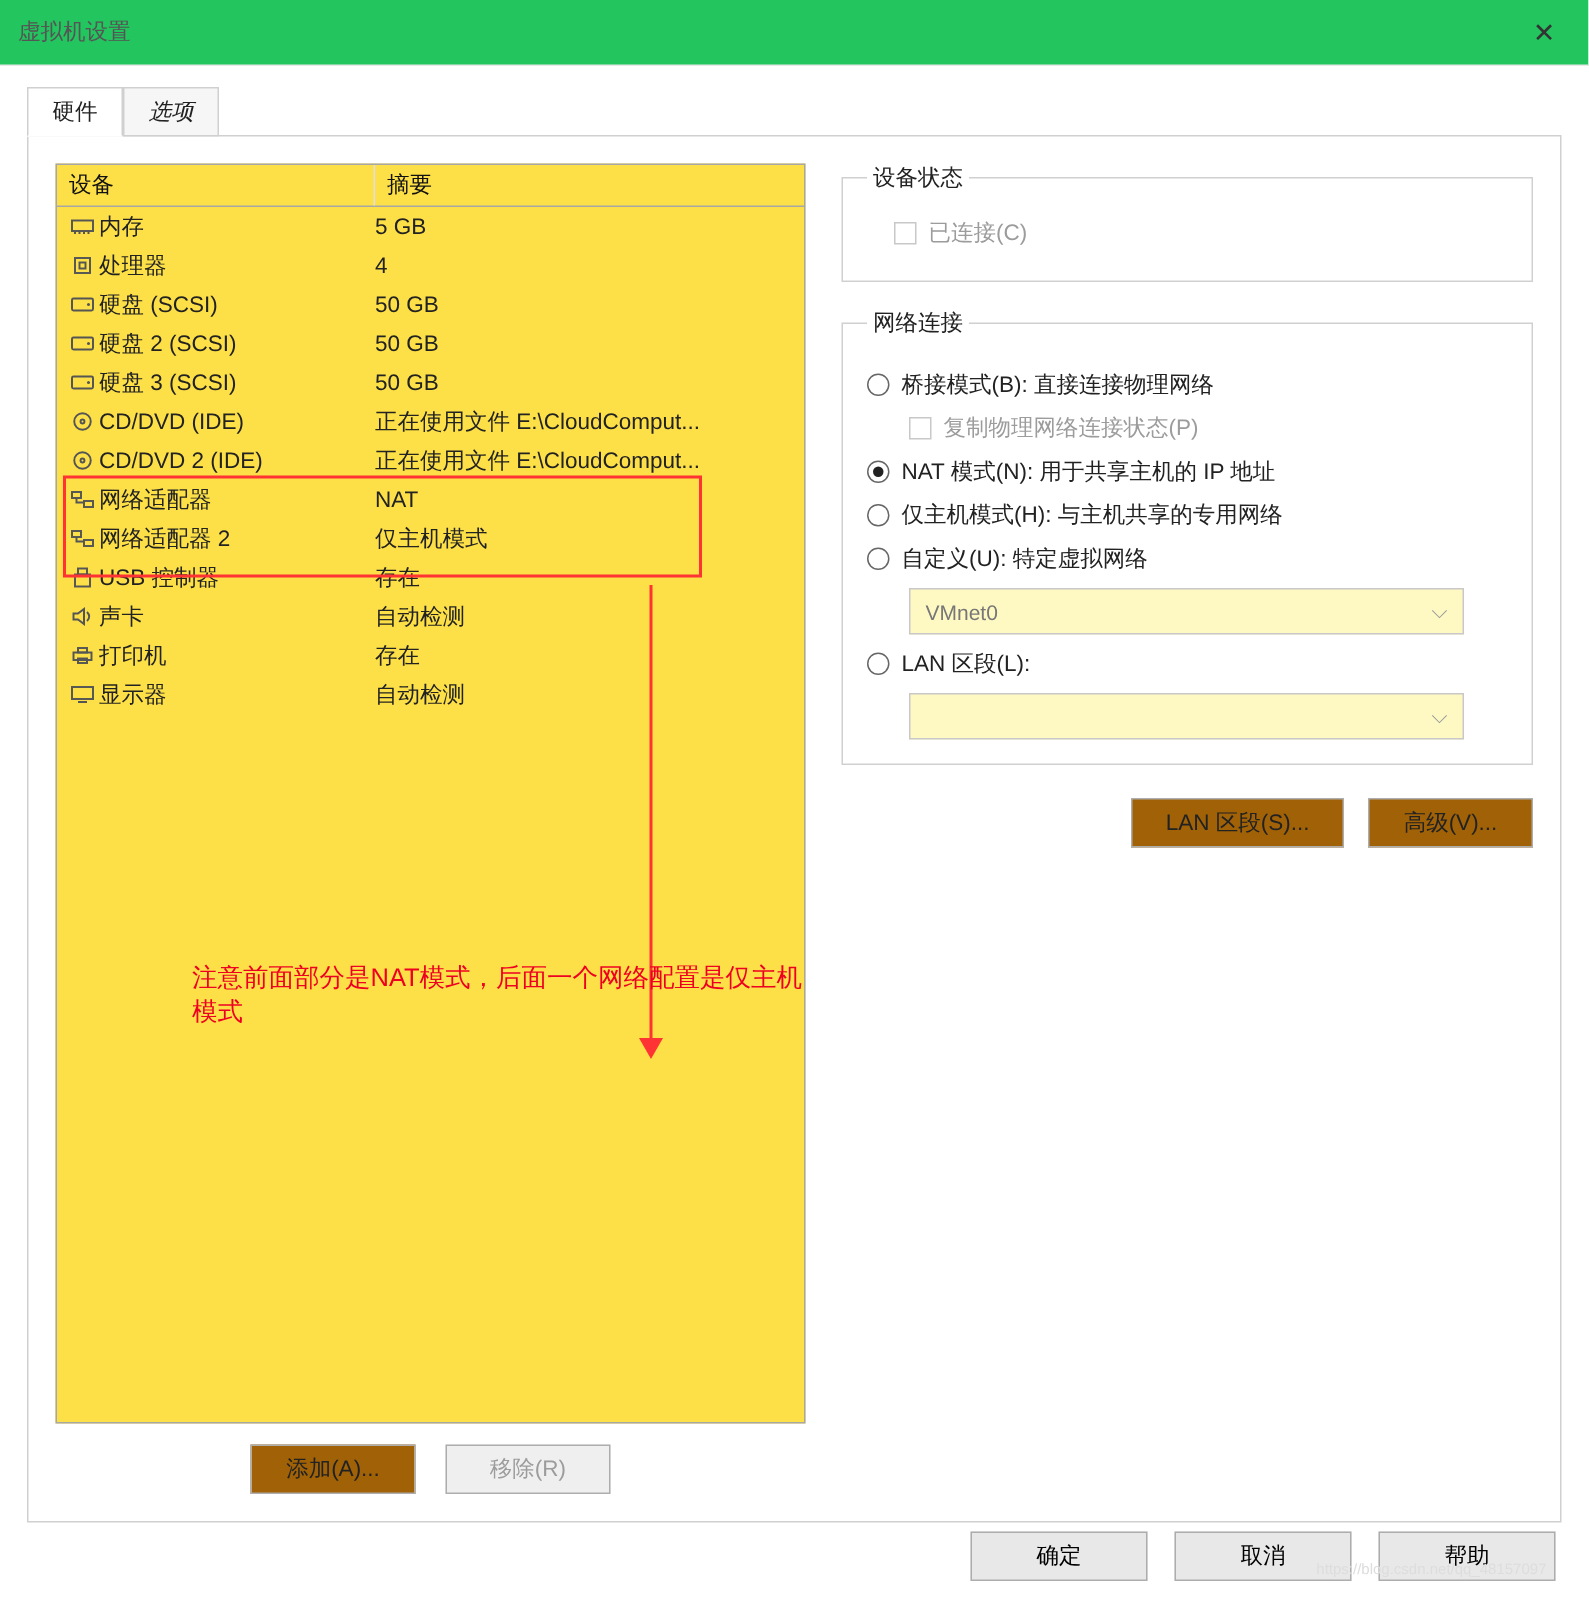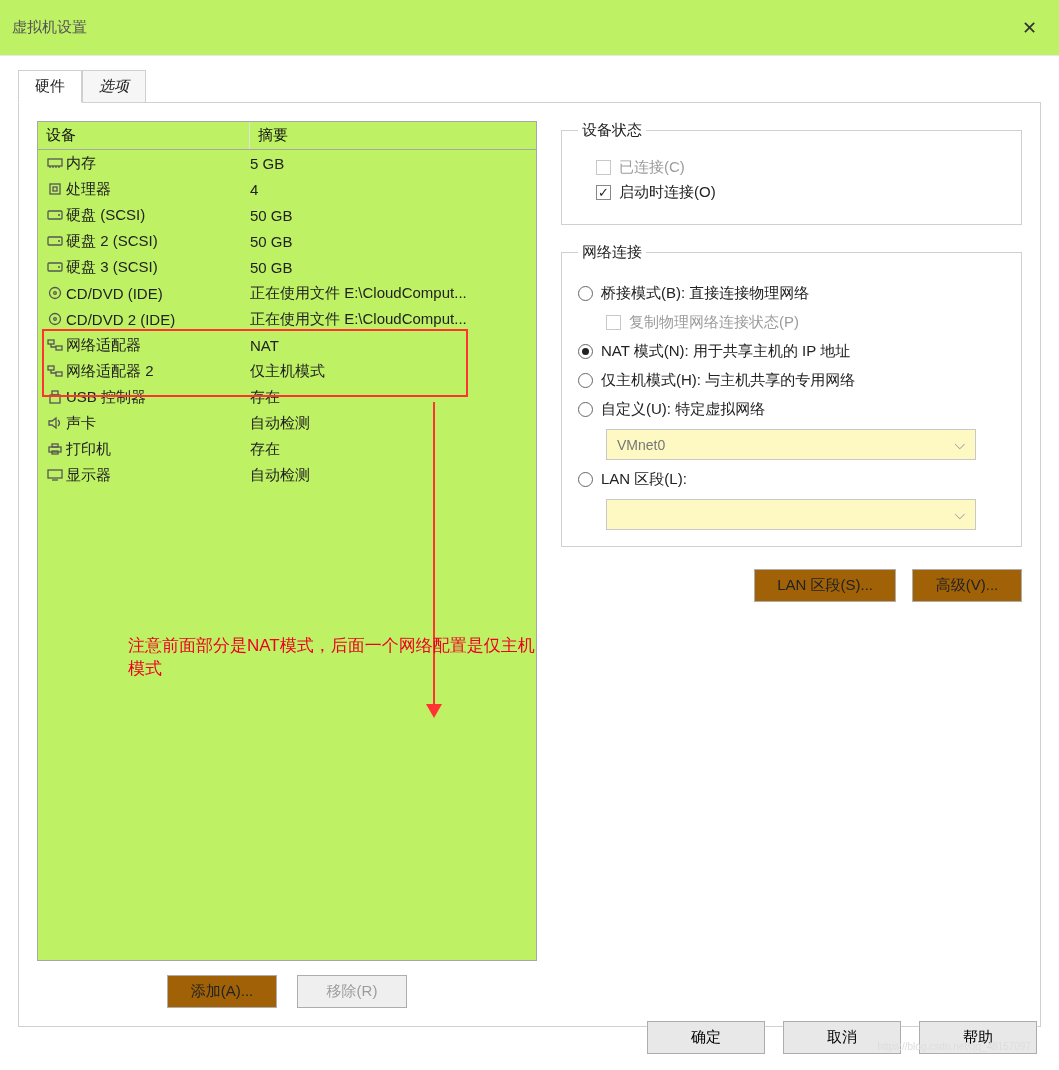--- a/index.html
+++ b/index.html
@@ -1,39 +1,39 @@
 <!DOCTYPE html>
 <html><head>
 <meta charset="utf-8">
 <style>
   * { box-sizing: border-box; margin: 0; padding: 0; font-family: "Microsoft YaHei", "Segoe UI", Tahoma, sans-serif; }
   body { background: #fff; width: 1059px; height: 1070px; overflow: hidden; position: relative; }
-  .titlebar { height: 56px; display: flex; align-items: center; padding: 1px 12px; border-bottom: 1px solid #e8e8e8; background:#bef264;}
+  .titlebar { height: 44px; display: flex; align-items: center; padding: 1px 12px; border-bottom: 1px solid #e8e8e8; background:#22c55e;}
   .titlebar .title { color: #555; font-size: 15px; flex:1;}
   .close-x { color:#333; font-size:18px; padding:4px 10px; cursor:default;}
   .content { padding: 14px 18px 10px 18px; }
   .tabs { display: flex; }
   .tab { padding: 6px 16px; font-size: 15px; color:#222; border:1px solid #d0d0d0; background:#fff; cursor:default;}
   .tab.inactive { border-bottom:1px solid #d0d0d0; background:#f6f6f6;font-style:italic;}
   .tab.active { border-bottom:1px solid #fff; position:relative; z-index:2;}
   .tabbody { border:1px solid #d0d0d0; margin-top:-1px; padding:18px; height: 925px; display:flex; gap:24px;}
   .left { width: 500px; display:flex; flex-direction:column;}
-  .devlist { border:1px solid #a7a7a7; height: 840px; position:relative; background:#bef264;}
+  .devlist { border:1px solid #a7a7a7; height: 840px; position:relative; background:#fde047;}
   .devhdr { display:flex; border-bottom:1px solid #a7a7a7;}
   .devhdr .col { padding:4px 8px; font-size:15px; color:#111; }
   .devhdr .c1 { width: 212px; border-right:1px solid #e0e0e0;}
   .row { display:flex; align-items:center; padding:2px 6px; font-size:15px; color:#222; height:26px;}
   .row .ico { width:22px; display:flex; justify-content:center; }
   .row .ico svg { width:16px; height:14px; }
   .row .nm { width:184px; }
   .row .sm { flex:1; }
   .highlight-box { position:absolute; left:4px; top:207px; width:426px; height:68px; border:2px solid #f33; pointer-events:none;}
   .arrow { position:absolute; left:395px; top:280px; width:2px; height:306px; background:#f33;}
   .arrowhead { position:absolute; left:388px; top:582px; width:0; height:0; border-left:8px solid transparent; border-right:8px solid transparent; border-top:14px solid #f33;}
-  .note { position:absolute; left:90px; top:512px; color:#e02; font-size:17px; font-weight:500;}
+  .note { position:absolute; left:90px; top:530px; color:#e02; font-size:17px; font-weight:500;}
   .left-btns { display:flex; justify-content:center; gap:20px; margin-top:14px;}
   .btn { padding:6px 22px; font-size:15px; color:#222; border:1px solid #adadad; background:#a16207; cursor:default; min-width:110px; text-align:center;}
   .btn.disabled { color:#9c9c9c; background:#efefef; }
   .right { flex:1; display:flex; flex-direction:column; gap:18px;}
   fieldset { border:1px solid #d0d0d0; padding:12px 16px 16px 16px; }
   legend { font-size:15px; color:#222; padding:0 4px; }
   .chk { display:flex; align-items:center; gap:8px; font-size:15px; color:#222; margin:6px 0 6px 18px;}
   .chk.disabled { color:#9c9c9c;}
   .chk .box { width:15px; height:15px; border:1px solid #888; display:flex; align-items:center; justify-content:center;}
   .chk.disabled .box { border-color:#c8c8c8;}
@@ -218,24 +218,20 @@
       </div>
     </div>
 
     <div class="right">
       <fieldset>
         <legend>设备状态</legend>
         <div class="chk disabled">
           <span class="box"></span>
           <span>已连接(C)</span>
         </div>
-        <div class="chk">
-          <span class="box checked"></span>
-          <span>启动时连接(O)</span>
-        </div>
       </fieldset>
 
       <fieldset>
         <legend>网络连接</legend>
         <div class="radio">
           <span class="dot"></span>
           <span>桥接模式(B): 直接连接物理网络</span>
         </div>
         <div class="chk disabled indent">
           <span class="box"></span>

